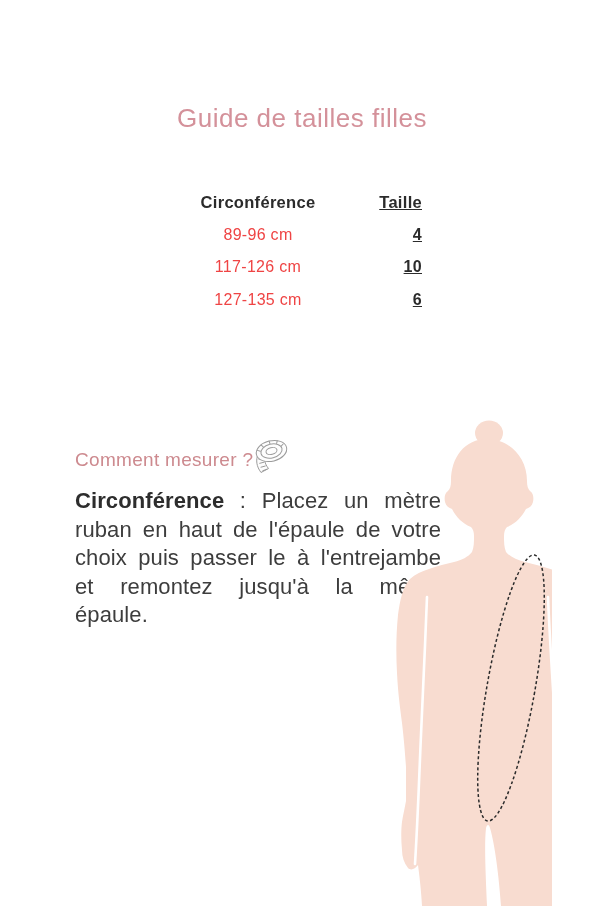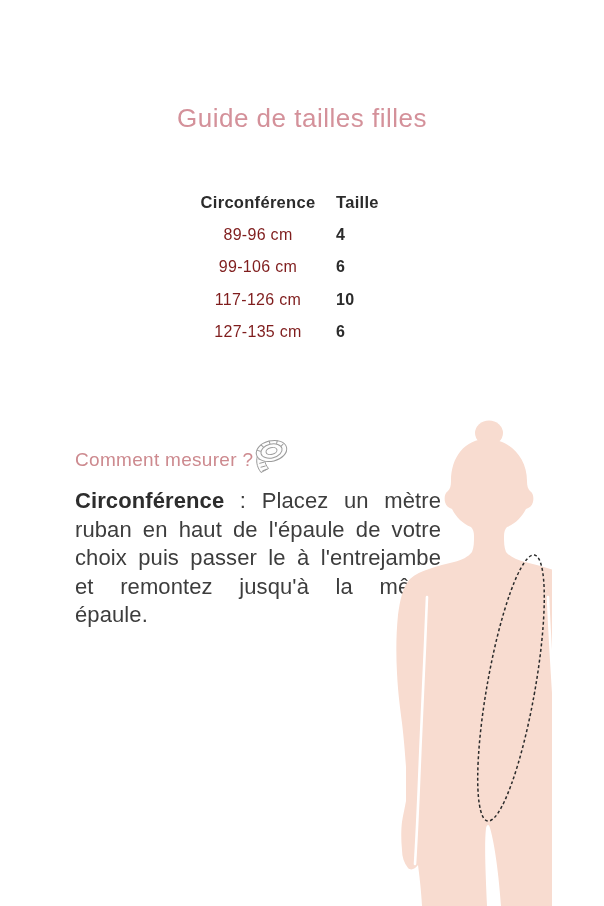--- a/index.html
+++ b/index.html
@@ -7,24 +7,24 @@
     position:relative; width:552px; height:906px; background:#ffffff;
     font-family:"Liberation Sans", sans-serif; overflow:hidden;
   }
   .title {
     position:absolute; top:86px; left:0; width:604px; text-align:center;
     font-size:26px; font-weight:400; letter-spacing:0.5px; color:#d4919a;
   }
   .size-table { position:absolute; top:192px; left:180px; width:242px; }
   .trow { display:flex; align-items:center; height:20px; margin-bottom:12.5px; }
   .cell-circ {
-    width:156px; text-align:center; font-size:16px; color:#7f1d1d; letter-spacing:0.3px;
+    width:156px; text-align:center; font-size:16px; color:#ef4444; letter-spacing:0.3px;
   }
   .cell-size {
-    width:86px; text-align:left; font-size:16px; color:#2b2b2b; font-weight:700; letter-spacing:0.3px;
+    width:86px; text-align:right; font-size:16px; color:#2b2b2b; font-weight:700; letter-spacing:0.3px;text-decoration:underline;
   }
   .trow.thead .cell-circ, .trow.thead .cell-size {
     font-weight:700; font-size:16.5px; color:#2b2b2b;
   }
   .howto-heading {
     position:absolute; left:75px; top:449px; margin:0;
     font-size:19px; font-weight:400; color:#cd8a8f; letter-spacing:0.3px;text-align:right;
   }
   .tape-icon { position:absolute; left:250px; top:437px; }
   .instructions {
@@ -43,24 +43,20 @@
   <h1 class="title">Guide de tailles filles</h1>
 
   <div class="size-table">
     <div class="trow thead">
       <div class="cell-circ">Circonférence</div>
       <div class="cell-size">Taille</div>
     </div>
     <div class="trow">
       <div class="cell-circ">89-96 cm</div>
       <div class="cell-size">4</div>
-    </div>
-    <div class="trow">
-      <div class="cell-circ">99-106 cm</div>
-      <div class="cell-size">6</div>
     </div>
     <div class="trow">
       <div class="cell-circ">117-126 cm</div>
       <div class="cell-size">10</div>
     </div>
     <div class="trow">
       <div class="cell-circ">127-135 cm</div>
       <div class="cell-size">6</div>
     </div>
   </div>

